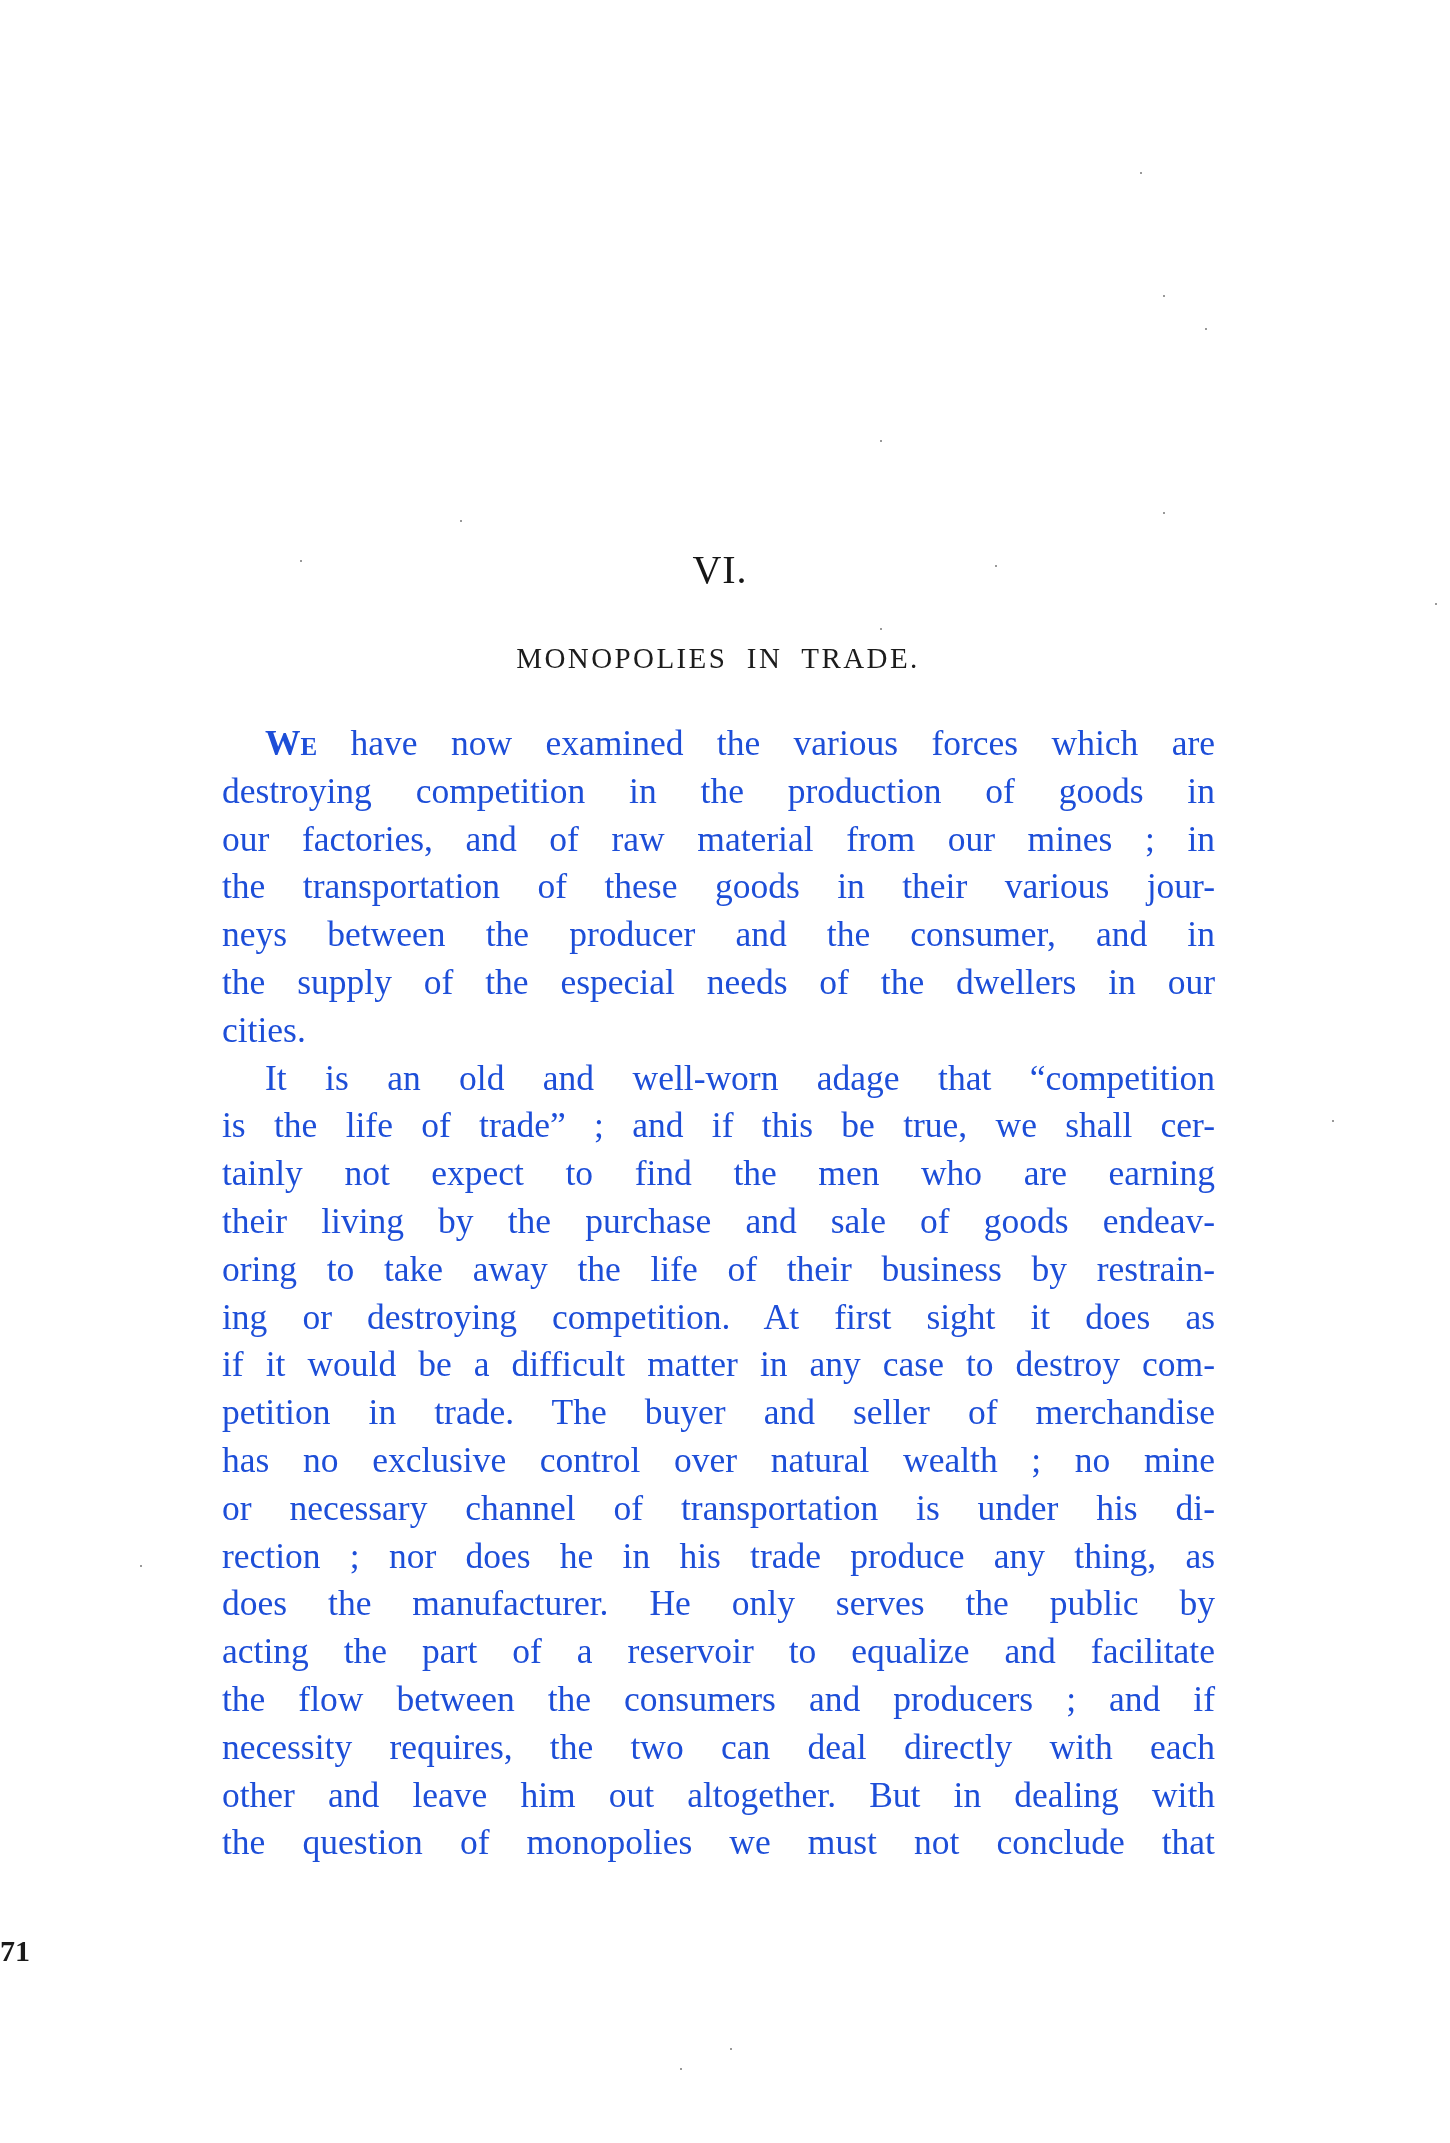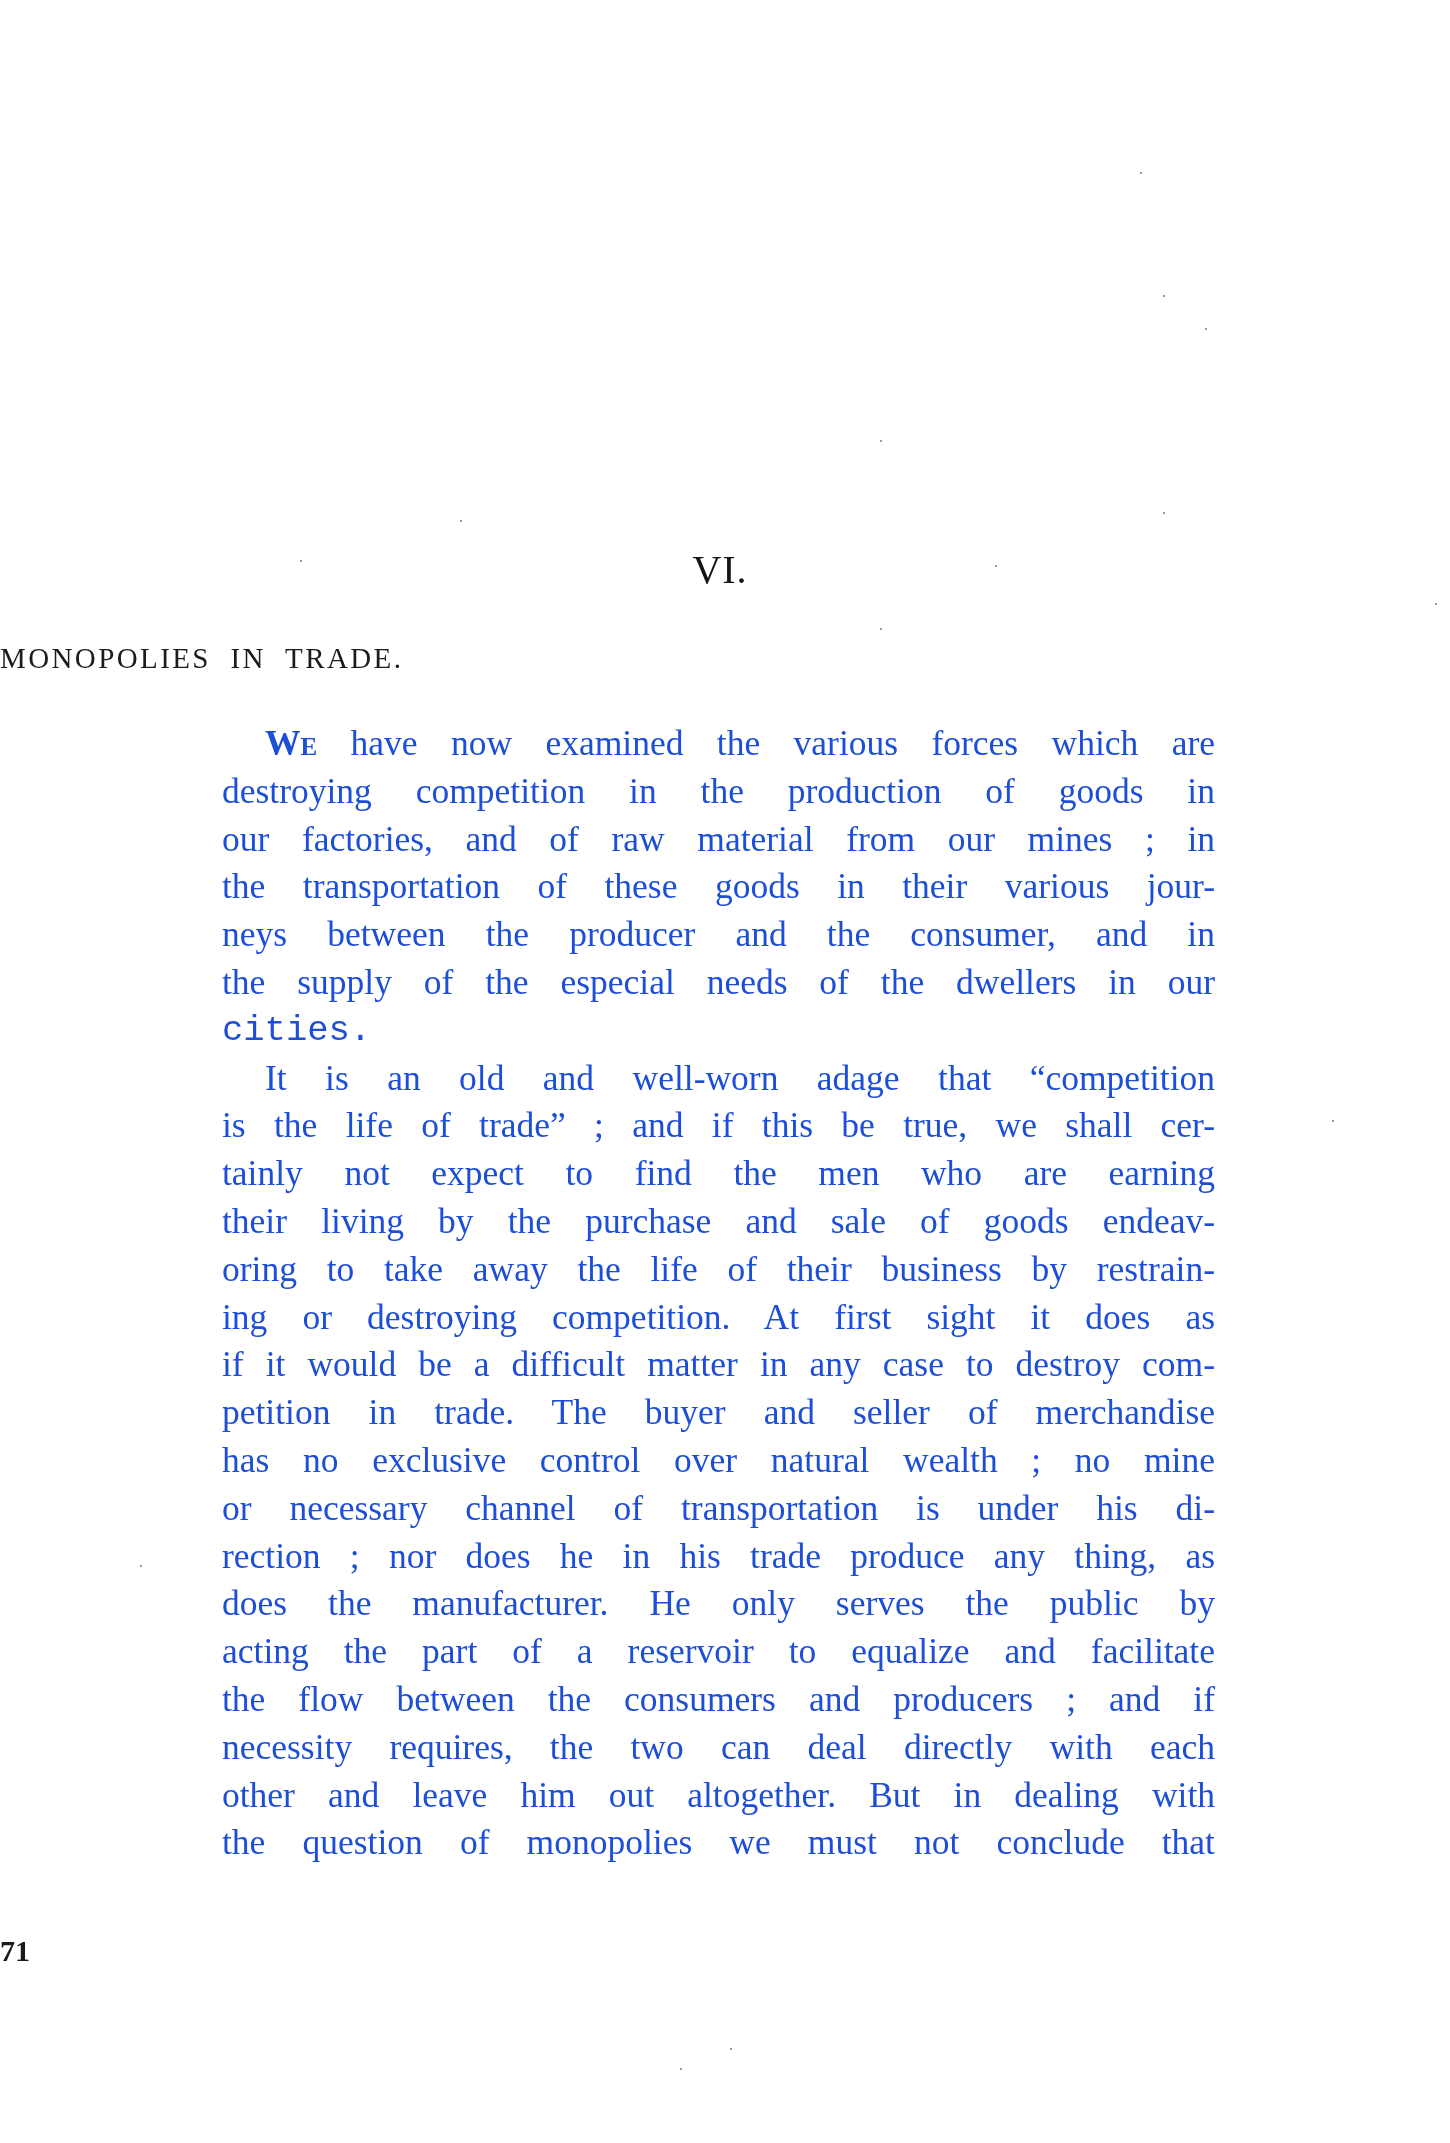--- a/index.html
+++ b/index.html
@@ -32,21 +32,21 @@
       font-size: 40px;
       line-height: 44px;
       letter-spacing: 1px;
       color: #161616;
     }
     .chapter-title {
       position: absolute;
       top: 641px;
       left: 0;
       width: 1436px;
-      text-align: left;
+      text-align: center;
       font-size: 29px;
       line-height: 34px;
       letter-spacing: 2.4px;
       word-spacing: 10px;
       color: #1c1c1c;
     }
     .body-text {
       position: absolute;
       top: 720px;
       left: 222px;
@@ -58,21 +58,20 @@
     }
     .body-text .line {
       display: block;
       text-align: justify;
       text-align-last: justify;
       white-space: nowrap;
       height: 47.8px;
     }
     .body-text .line.last {
       text-align-last: left;
-      font-family: Liberation Mono, monospace;
     }
     .body-text .line.indent {
       padding-left: 43px;
     }
     .small-caps {
       font-variant: small-caps;
       font-weight: bold;
     }
     .page-number {
       position: absolute;

